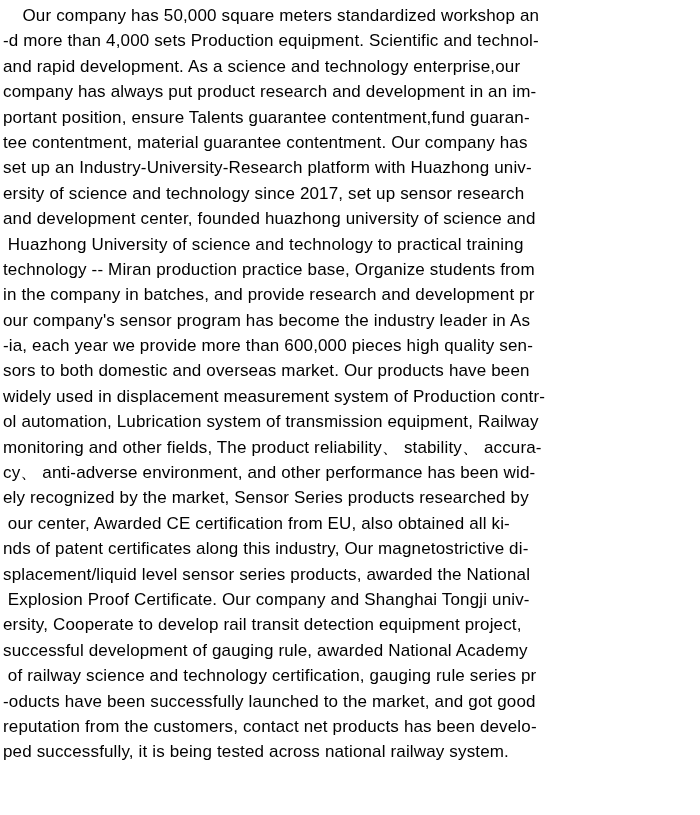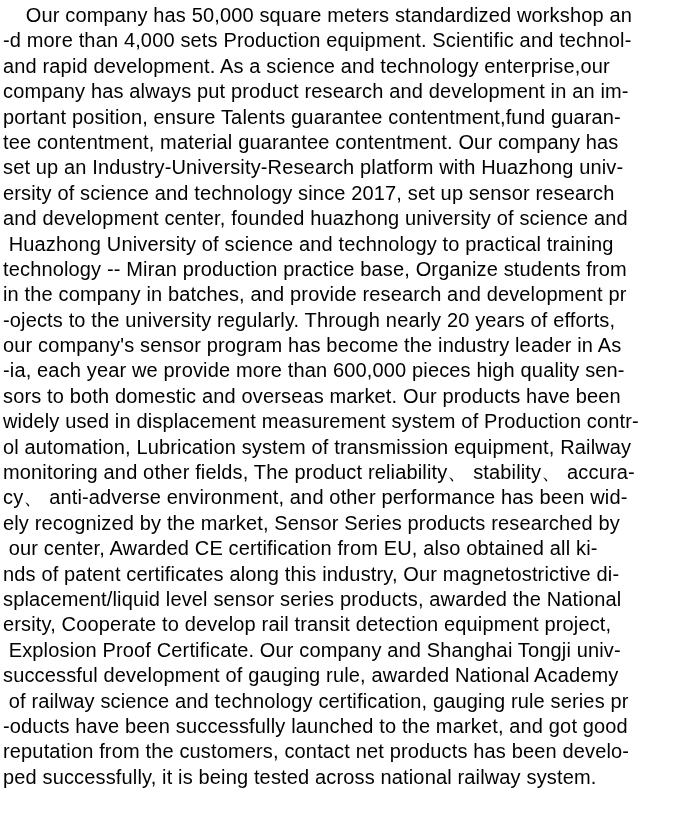--- a/index.html
+++ b/index.html
@@ -12,21 +12,21 @@
     height: 815px;
     overflow: hidden;
     font-family: "Liberation Sans", sans-serif;
   }
   .document {
     box-sizing: border-box;
     width: 700px;
     height: 573px;
     padding: 3px 2px 0 3px;
     color: #000000;
-    font-size: 20px;
+    font-size: 17px;
     line-height: 25.4px;
     letter-spacing: 0.15px;
     font-weight: 400;
   }
   .text-line {
     white-space: pre;
     height: 25.4px;
   }
 </style>
 </head>
@@ -38,32 +38,31 @@
   <div class="text-line">and rapid development. As a science and technology enterprise,our</div>
   <div class="text-line">company has always put product research and development in an im-</div>
   <div class="text-line">portant position, ensure Talents guarantee contentment,fund guaran-</div>
   <div class="text-line">tee contentment, material guarantee contentment. Our company has</div>
   <div class="text-line">set up an Industry-University-Research platform with Huazhong univ-</div>
   <div class="text-line">ersity of science and technology since 2017, set up sensor research</div>
   <div class="text-line">and development center, founded huazhong university of science and</div>
   <div class="text-line"> Huazhong University of science and technology to practical training</div>
   <div class="text-line">technology -- Miran production practice base, Organize students from</div>
   <div class="text-line">in the company in batches, and provide research and development pr</div>
-  <div class="text-line">-ojects to the university regularly. Through nearly 20 years of efforts,</div>
   <div class="text-line">our company's sensor program has become the industry leader in As</div>
   <div class="text-line">-ia, each year we provide more than 600,000 pieces high quality sen-</div>
   <div class="text-line">sors to both domestic and overseas market. Our products have been</div>
   <div class="text-line">widely used in displacement measurement system of Production contr-</div>
   <div class="text-line">ol automation, Lubrication system of transmission equipment, Railway</div>
   <div class="text-line">monitoring and other fields, The product reliability、 stability、 accura-</div>
   <div class="text-line">cy、 anti-adverse environment, and other performance has been wid-</div>
   <div class="text-line">ely recognized by the market, Sensor Series products researched by</div>
   <div class="text-line"> our center, Awarded CE certification from EU, also obtained all ki-</div>
   <div class="text-line">nds of patent certificates along this industry, Our magnetostrictive di-</div>
   <div class="text-line">splacement/liquid level sensor series products, awarded the National</div>
+  <div class="text-line"> Explosion Proof Certificate. Our company and Shanghai Tongji univ-</div>
   <div class="text-line">ersity, Cooperate to develop rail transit detection equipment project,</div>
-  <div class="text-line"> Explosion Proof Certificate. Our company and Shanghai Tongji univ-</div>
   <div class="text-line">successful development of gauging rule, awarded National Academy</div>
   <div class="text-line"> of railway science and technology certification, gauging rule series pr</div>
   <div class="text-line">-oducts have been successfully launched to the market, and got good</div>
   <div class="text-line">reputation from the customers, contact net products has been develo-</div>
   <div class="text-line">ped successfully, it is being tested across national railway system.</div>
 </div>
 
 </body></html>

